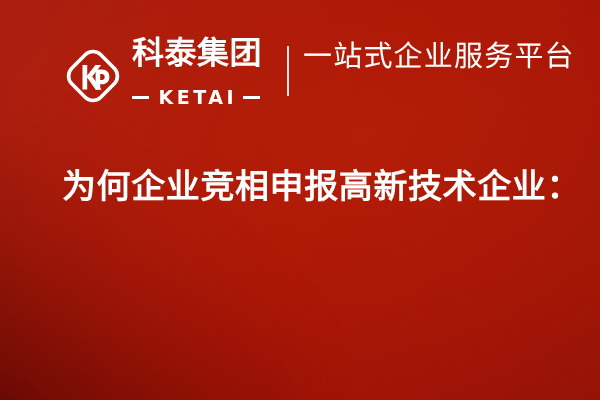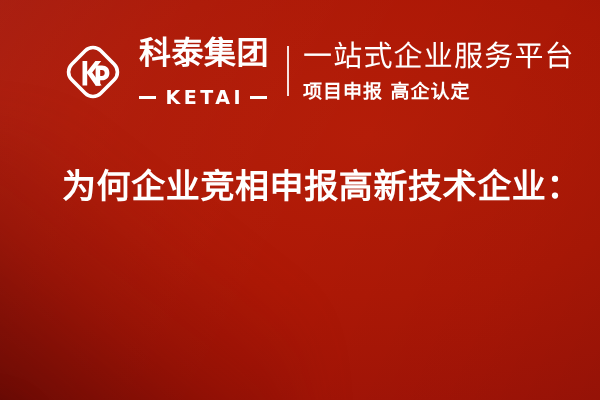--- a/index.html
+++ b/index.html
@@ -73,22 +73,22 @@
     top: 0;
     width: 600px;
     height: 136px;
   }
 
   .logo-lockup {
     position: absolute;
     left: 62px;
     top: 36px;
     display: flex;
-    align-items: center;
-    gap: 15px;
+    align-items: flex-end;
+    gap: 8px;
   }
 
   .logo-mark {
     width: 62px;
     height: 62px;
     flex: none;
     display: block;
   }
 
   .logo-words {
@@ -216,21 +216,20 @@
           <span class="latin">KETAI</span>
           <span class="dash"></span>
         </div>
       </div>
     </div>
 
     <div class="divider"></div>
 
     <div class="tagline-block">
       <div class="tagline-main">一站式企业服务平台</div>
-      <div class="tagline-sub">项目申报 高企认定</div>
     </div>
 
   </div>
 
   <div class="headline">
     <div class="headline-line">为何企业竞相申报高新技术企业：</div>
   </div>
 
 </div>
 

